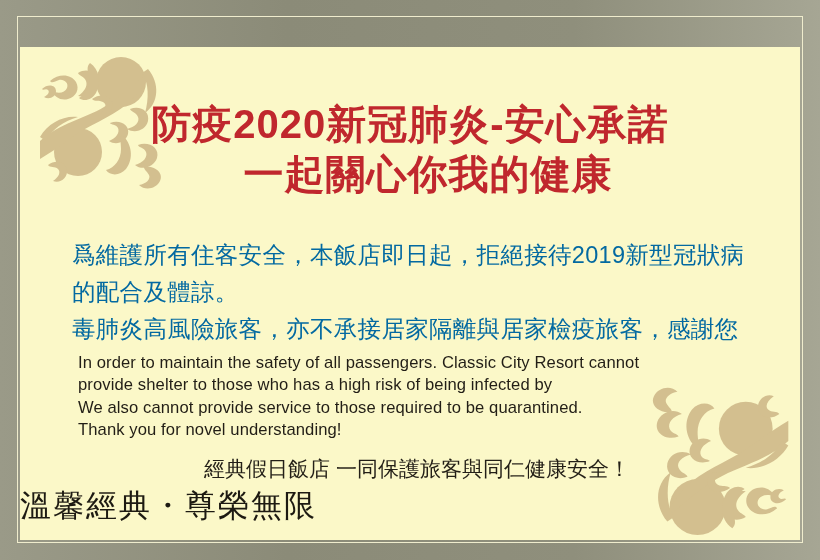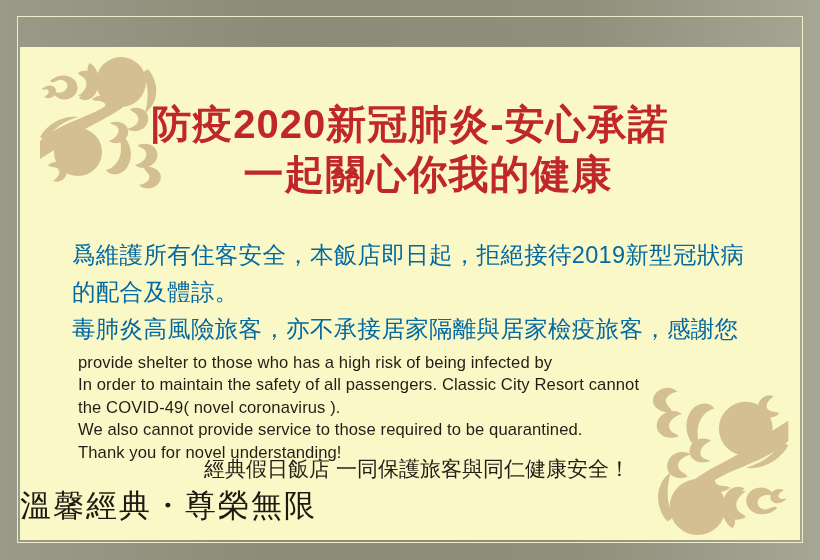--- a/index.html
+++ b/index.html
@@ -192,23 +192,22 @@
       <div class="title-line" id="title-line-2">一起關心你我的健康</div>
     </div>
 
     <div id="body-zh">
       <div class="zh-line" id="zh-line-1">爲維護所有住客安全，本飯店即日起，拒絕接待2019新型冠狀病</div>
       <div class="zh-line" id="zh-line-3">的配合及體諒。</div>
       <div class="zh-line" id="zh-line-2">毒肺炎高風險旅客，亦不承接居家隔離與居家檢疫旅客，感謝您</div>
     </div>
 
     <div id="body-en">
+      <div class="en-line">In order to maintain the safety of all passengers. Classic City Resort cannot</div>
       <div class="en-line">provide shelter to those who has a high risk of being infected by</div>
-      <div class="en-line">In order to maintain the safety of all passengers. Classic City Resort cannot</div>
-      <div class="en-line">the COVID-49( novel coronavirus ).</div>
       <div class="en-line">We also cannot provide service to those required to be quarantined.</div>
       <div class="en-line">Thank you for novel understanding!</div>
     </div>
 
     <div id="footer-block">
       <div id="footer-line">經典假日飯店  一同保護旅客與同仁健康安全！</div>
       <div id="slogan-line">溫馨經典・尊榮無限</div>
     </div>
 
   </div>

